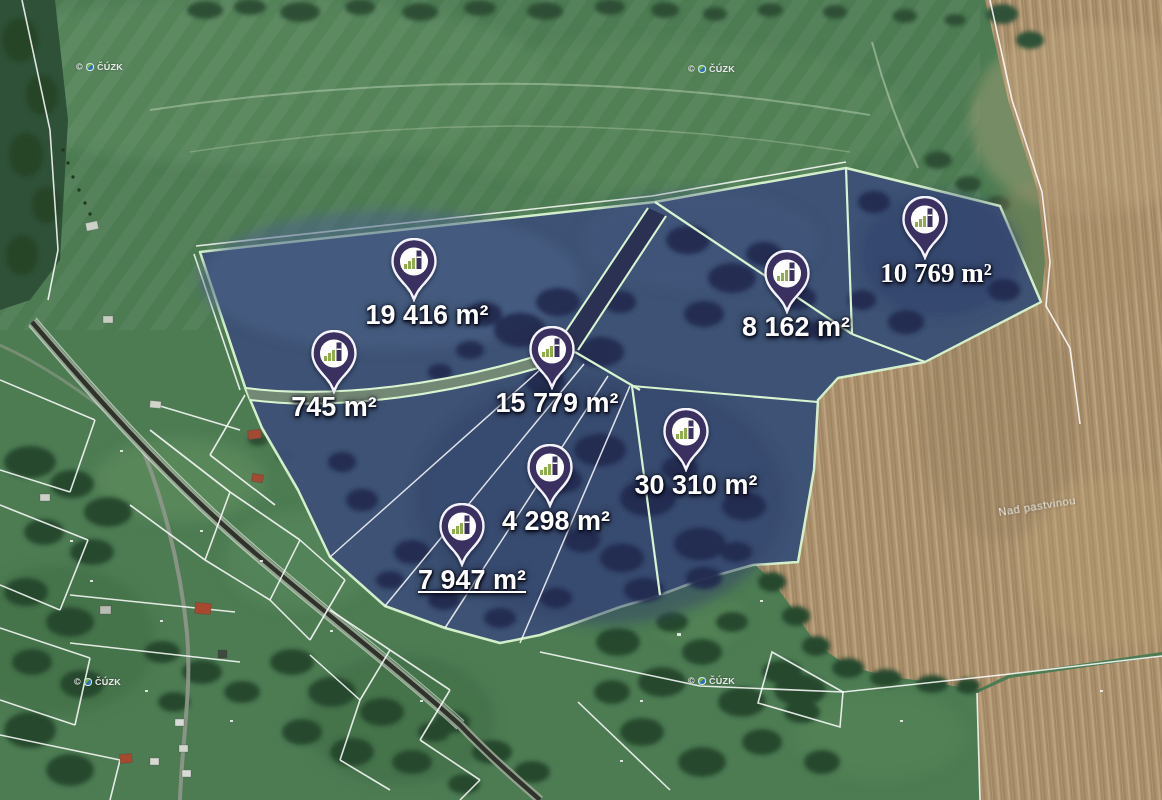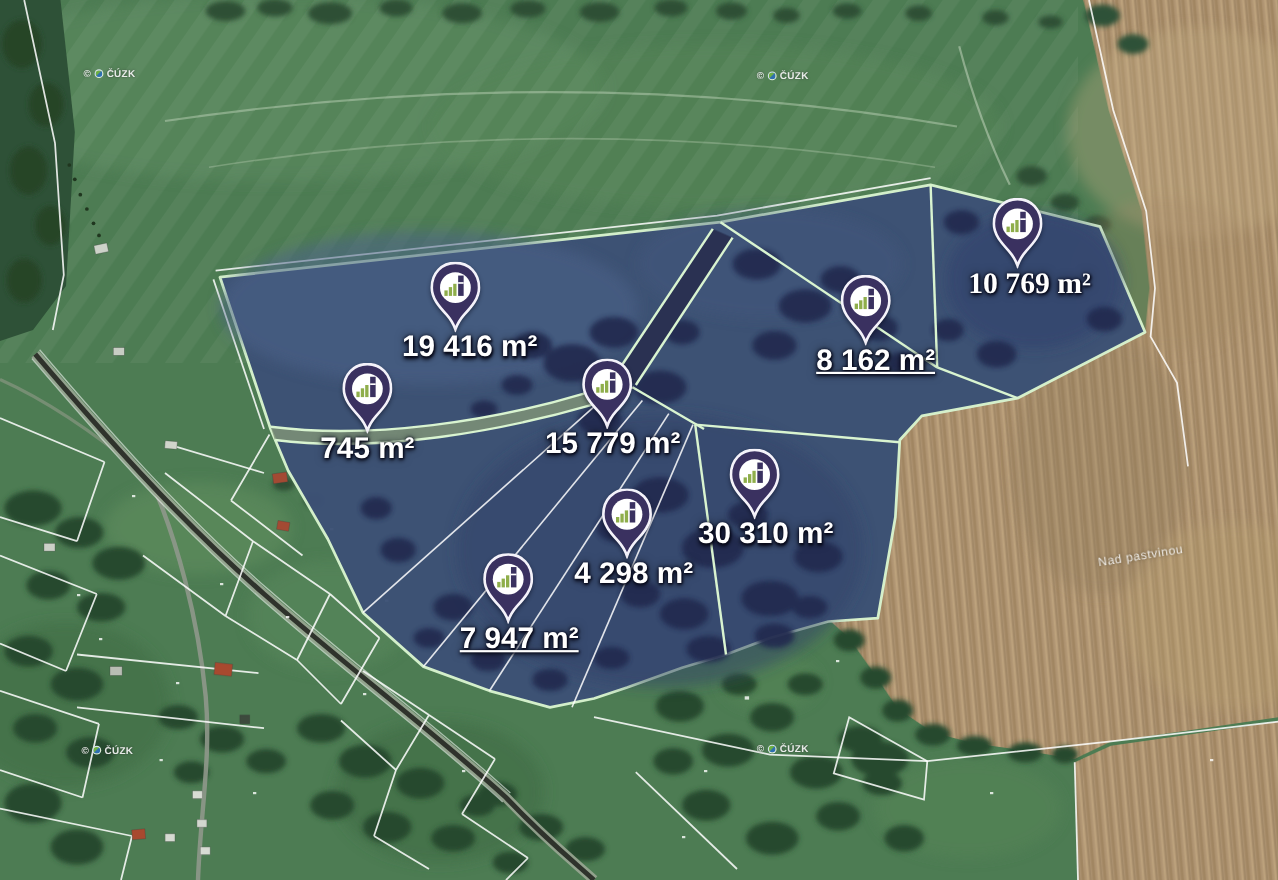--- a/index.html
+++ b/index.html
@@ -392,21 +392,21 @@
         <rect x="13" y="26" width="3" height="5" fill="#8fae4b"></rect>
         <rect x="17" y="23" width="3" height="8" fill="#8fae4b"></rect>
         <rect x="21" y="20" width="3" height="11" fill="#8fae4b"></rect>
         <rect x="25.5" y="12.5" width="5" height="18.5" fill="#3a3160"></rect>
         <rect x="25.5" y="18.5" width="5" height="1.5" fill="#ffffff"></rect>
       </g>
     </svg>
     <div class="pin-label" style="left:calc(50% + 5px);">15 779 m²</div>
   </div>
 
-  <div class="pin" style="left:547px;top:444px;">
+  <div class="pin" style="left:527px;top:444px;">
     <svg class="pin-svg" width="46" height="64" viewBox="0 0 46 64">
       <path d="M23,1 C10.5,1 1.5,10.5 1.5,23.5 C1.5,33 8,40.5 15,48 C19,52.5 21.5,57 23,61.5 C24.5,57 27,52.5 31,48 C38,40.5 44.5,33 44.5,23.5 C44.5,10.5 35.5,1 23,1 Z" fill="#3a3160" stroke="#f4f2fa" stroke-width="2.4"></path>
       <circle cx="23" cy="23.5" r="14" fill="#ffffff"></circle>
       <g>
         <rect x="13" y="26" width="3" height="5" fill="#8fae4b"></rect>
         <rect x="17" y="23" width="3" height="8" fill="#8fae4b"></rect>
         <rect x="21" y="20" width="3" height="11" fill="#8fae4b"></rect>
         <rect x="25.5" y="12.5" width="5" height="18.5" fill="#3a3160"></rect>
         <rect x="25.5" y="18.5" width="5" height="1.5" fill="#ffffff"></rect>
       </g>
@@ -449,24 +449,24 @@
       <path d="M23,1 C10.5,1 1.5,10.5 1.5,23.5 C1.5,33 8,40.5 15,48 C19,52.5 21.5,57 23,61.5 C24.5,57 27,52.5 31,48 C38,40.5 44.5,33 44.5,23.5 C44.5,10.5 35.5,1 23,1 Z" fill="#3a3160" stroke="#f4f2fa" stroke-width="2.4"></path>
       <circle cx="23" cy="23.5" r="14" fill="#ffffff"></circle>
       <g>
         <rect x="13" y="26" width="3" height="5" fill="#8fae4b"></rect>
         <rect x="17" y="23" width="3" height="8" fill="#8fae4b"></rect>
         <rect x="21" y="20" width="3" height="11" fill="#8fae4b"></rect>
         <rect x="25.5" y="12.5" width="5" height="18.5" fill="#3a3160"></rect>
         <rect x="25.5" y="18.5" width="5" height="1.5" fill="#ffffff"></rect>
       </g>
     </svg>
-    <div class="pin-label" style="left:calc(50% + 9px);text-decoration:underline;">8 162 m²</div>
-  </div>
-
-  <div class="pin" style="left:902px;top:180px;font-family:Liberation Serif, serif;">
+    <div class="pin-label" style="left:calc(50% + 9px);">8 162 m²</div>
+  </div>
+
+  <div class="pin" style="left:902px;top:196px;font-family:Liberation Serif, serif;">
     <svg class="pin-svg" width="46" height="64" viewBox="0 0 46 64">
       <path d="M23,1 C10.5,1 1.5,10.5 1.5,23.5 C1.5,33 8,40.5 15,48 C19,52.5 21.5,57 23,61.5 C24.5,57 27,52.5 31,48 C38,40.5 44.5,33 44.5,23.5 C44.5,10.5 35.5,1 23,1 Z" fill="#3a3160" stroke="#f4f2fa" stroke-width="2.4"></path>
       <circle cx="23" cy="23.5" r="14" fill="#ffffff"></circle>
       <g>
         <rect x="13" y="26" width="3" height="5" fill="#8fae4b"></rect>
         <rect x="17" y="23" width="3" height="8" fill="#8fae4b"></rect>
         <rect x="21" y="20" width="3" height="11" fill="#8fae4b"></rect>
         <rect x="25.5" y="12.5" width="5" height="18.5" fill="#3a3160"></rect>
         <rect x="25.5" y="18.5" width="5" height="1.5" fill="#ffffff"></rect>
       </g>

